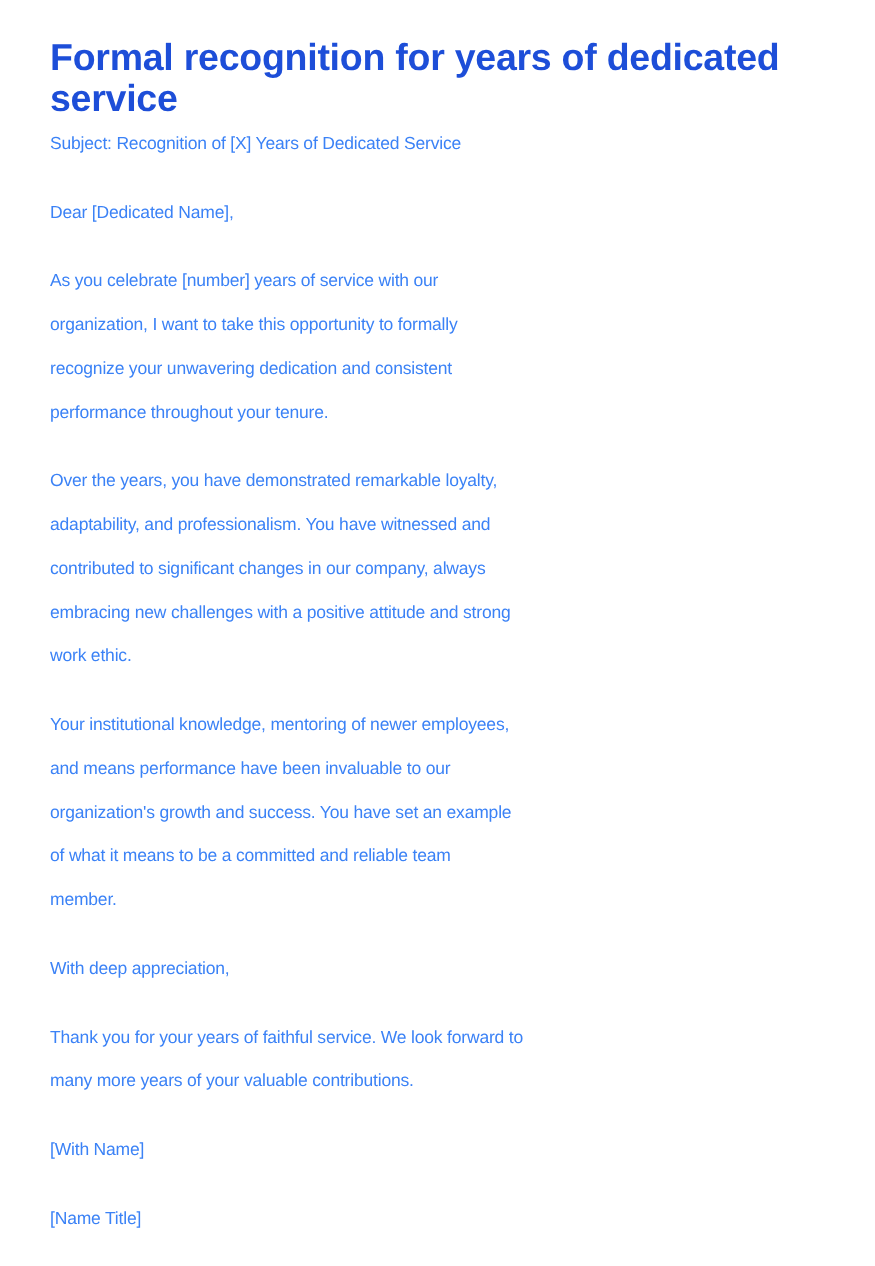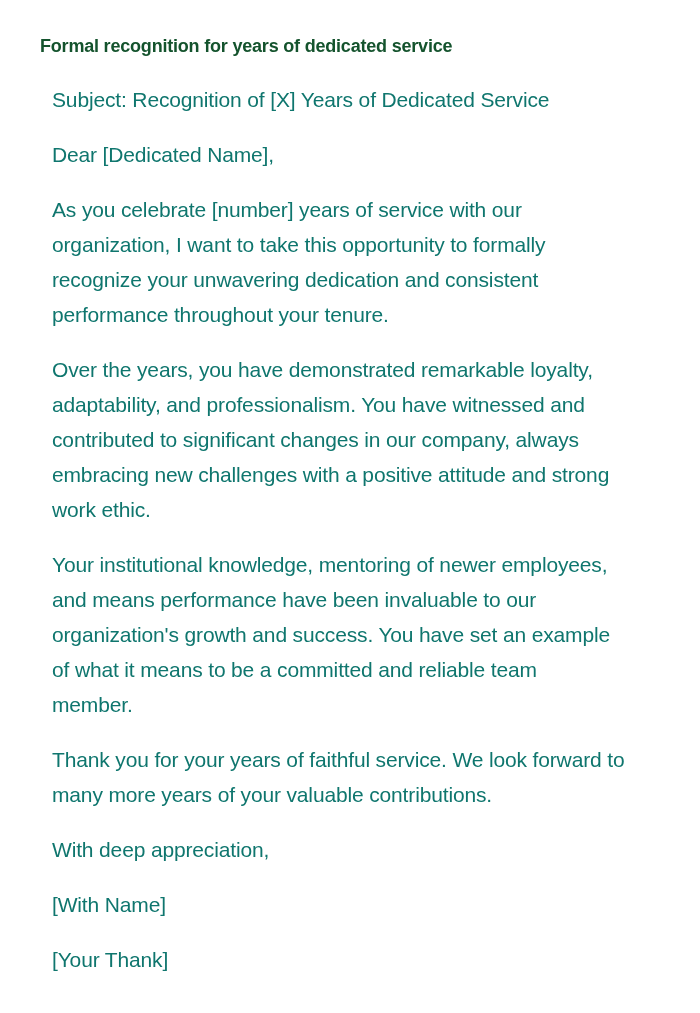--- a/index.html
+++ b/index.html
@@ -11,34 +11,34 @@
     width: 700px;
     height: 1013px;
     overflow: hidden;
     font-family: "Liberation Sans", "DejaVu Sans", sans-serif;
     color: #1c1c1c;
   }
   .letter {
     padding: 17px 20px 0 40px;
   }
   .letter-title {
-    font-size: 18px;
+    font-size: 30px;
     line-height: 33px;
     font-weight: 700;
-    color: #14532d;
+    color: #1d4ed8;
     letter-spacing: -0.2px;
-    margin: 13px 0 19px 0;
+    margin: 13px 0 1px 0;
   }
   .letter p {
-    font-size: 21px;
+    font-size: 14px;
     line-height: 35px;
-    margin: 0 0 20px 12px;
+    margin: 0 0 20px 0;
     white-space: pre-line;
     letter-spacing: -0.15px;
-    color: #0f766e;
+    color: #3b82f6;
   }
 </style>
 </head>
 <body>
 
 <div class="letter">
   <h1 class="letter-title">Formal recognition for years of dedicated service</h1>
 
   <p>Subject: Recognition of [X] Years of Dedicated Service</p>
 
@@ -54,21 +54,21 @@
 contributed to significant changes in our company, always
 embracing new challenges with a positive attitude and strong
 work ethic.</p>
 
   <p>Your institutional knowledge, mentoring of newer employees,
 and means performance have been invaluable to our
 organization's growth and success. You have set an example
 of what it means to be a committed and reliable team
 member.</p>
 
+  <p>With deep appreciation,</p>
+
   <p>Thank you for your years of faithful service. We look forward to
 many more years of your valuable contributions.</p>
 
-  <p>With deep appreciation,</p>
-
   <p>[With Name]</p>
 
-  <p>[Your Thank]</p>
+  <p>[Name Title]</p>
 </div>
 
 </body></html>

